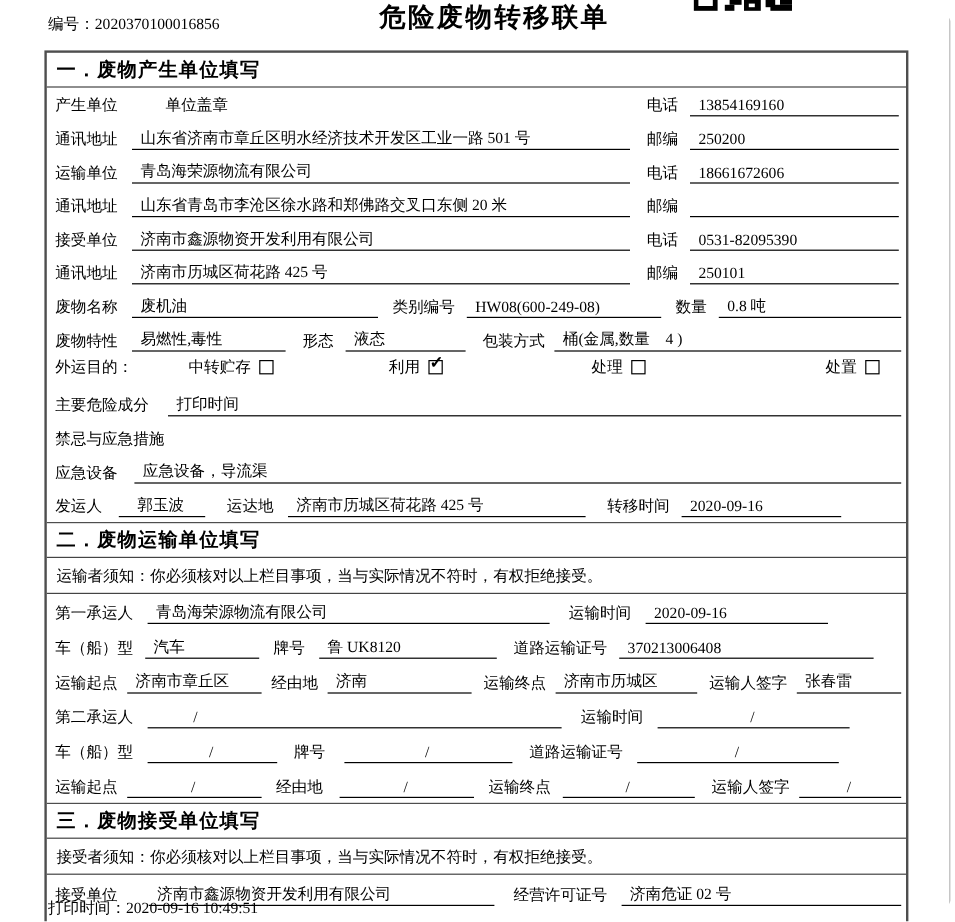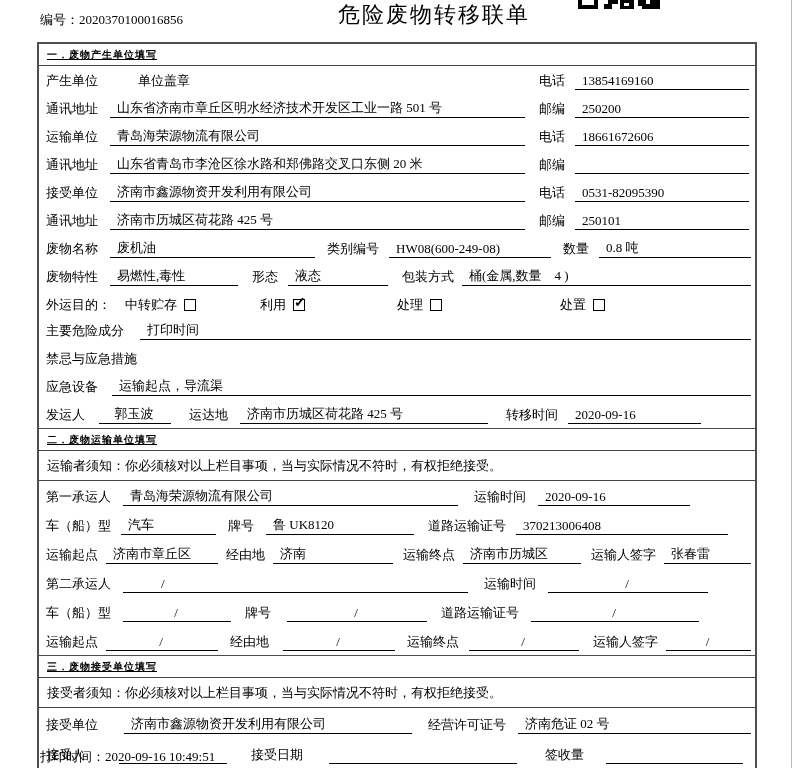--- a/index.html
+++ b/index.html
@@ -1,28 +1,28 @@
 <!DOCTYPE html>
 <html><head>
 <meta charset="utf-8">
 <style>
   html,body{margin:0;padding:0;background:#ffffff;}
   body{width:796px;height:768px;font-family:"Liberation Serif","DejaVu Serif",serif;color:#000;font-size:13px;}
-  .page{position:relative;width:796px;height:768px;overflow:hidden;background:#fff;}
+  .page{position:relative;width:796px;height:768px;overflow:hidden;background:#fff;border-radius:32px;}
   .edge-line{position:absolute;top:0;bottom:0;right:4px;width:1px;background:#b9b9b9;}
   
   .doc-header{position:relative;height:40px;}
   .serial{position:absolute;left:40px;top:11px;white-space:nowrap;}
-  .doc-title{position:absolute;left:338px;top:0px;font-size:22px;font-weight:normal;letter-spacing:2px;white-space:nowrap;}
+  .doc-title{position:absolute;left:316px;top:0px;font-size:22px;font-weight:bold;letter-spacing:2px;white-space:nowrap;}
   .qr-frag{position:absolute;left:578px;top:0;}
   
   .form{position:absolute;left:37px;top:42px;width:720px;border:2px solid #4e4e4e;background:#fff;box-sizing:border-box;}
   .sec{border-top:1.5px solid #4e4e4e;}
   .sec:first-child{border-top:none;}
-  .sec-h{font-weight:bold;font-size:10px;padding:4px 8px 3px 8px;border-bottom:1.5px solid #444;letter-spacing:1px;text-decoration:underline;}
+  .sec-h{font-weight:bold;font-size:16px;padding:4px 8px 3px 8px;border-bottom:1.5px solid #444;letter-spacing:1px;}
   .notice{padding:6px 8px 5px 8px;border-bottom:1.5px solid #444;white-space:nowrap;}
   .r{display:flex;align-items:flex-end;height:24px;padding:0 4px 4px 7px;white-space:nowrap;}
   .r25{height:25px;}
   .r27{height:26px;}
   .lbl{white-space:nowrap;flex:0 0 auto;}
   .val{border-bottom:1px solid #000;min-height:15px;white-space:nowrap;overflow:hidden;padding:0 2px 0 7px;box-sizing:border-box;flex:0 0 auto;}
   .val.grow{flex:1 1 auto;}
   .val.center{text-align:center;padding-left:0;}
   .val.slash-left{padding-left:38px;}
   .left-part{display:flex;flex:1 1 auto;align-items:flex-end;min-width:0;}
@@ -140,21 +140,21 @@
 
       <div class="r">
         <span class="lbl" style="margin-right:12px">废物特性</span>
         <span class="val" style="width:128px;margin-right:14px">易燃性,毒性</span>
         <span class="lbl" style="margin-right:10px">形态</span>
         <span class="val" style="width:100px;margin-right:14px">液态</span>
         <span class="lbl" style="margin-right:8px">包装方式</span>
         <span class="val grow">桶(金属,数量　4 )</span>
       </div>
 
-      <div class="r" style="align-items:flex-end;padding-bottom:2px;">
+      <div class="r" style="align-items:flex-start;padding-bottom:2px;gap:32px;">
         <span class="lbl">外运目的：</span>
         <span class="cbgroup" style="margin-left:14px">
           <span>中转贮存</span>
           <span class="cb"></span>
         </span>
         <span class="cbgroup" style="margin-left:64px">
           <span>利用</span>
           <span class="cb checked"></span>
         </span>
         <span class="cbgroup" style="margin-left:92px">
@@ -171,21 +171,21 @@
         <span class="lbl" style="margin-right:16px">主要危险成分</span>
         <span class="val grow">打印时间</span>
       </div>
 
       <div class="r">
         <span class="lbl" style="margin-right:14px">禁忌与应急措施</span>
       </div>
 
       <div class="r">
         <span class="lbl" style="margin-right:14px">应急设备</span>
-        <span class="val grow">运输起点，导流渠</span>
+        <span class="val grow">应急设备，导流渠</span>
       </div>
 
       <div class="r">
         <span class="lbl" style="margin-right:14px">发运人</span>
         <span class="val center" style="width:72px;margin-right:18px">郭玉波</span>
         <span class="lbl" style="margin-right:12px">运达地</span>
         <span class="val" style="width:248px;margin-right:18px">济南市历城区荷花路 425 号</span>
         <span class="lbl" style="margin-right:10px">转移时间</span>
         <span class="val grow" style="margin-right:50px">2020-09-16</span>
       </div>

